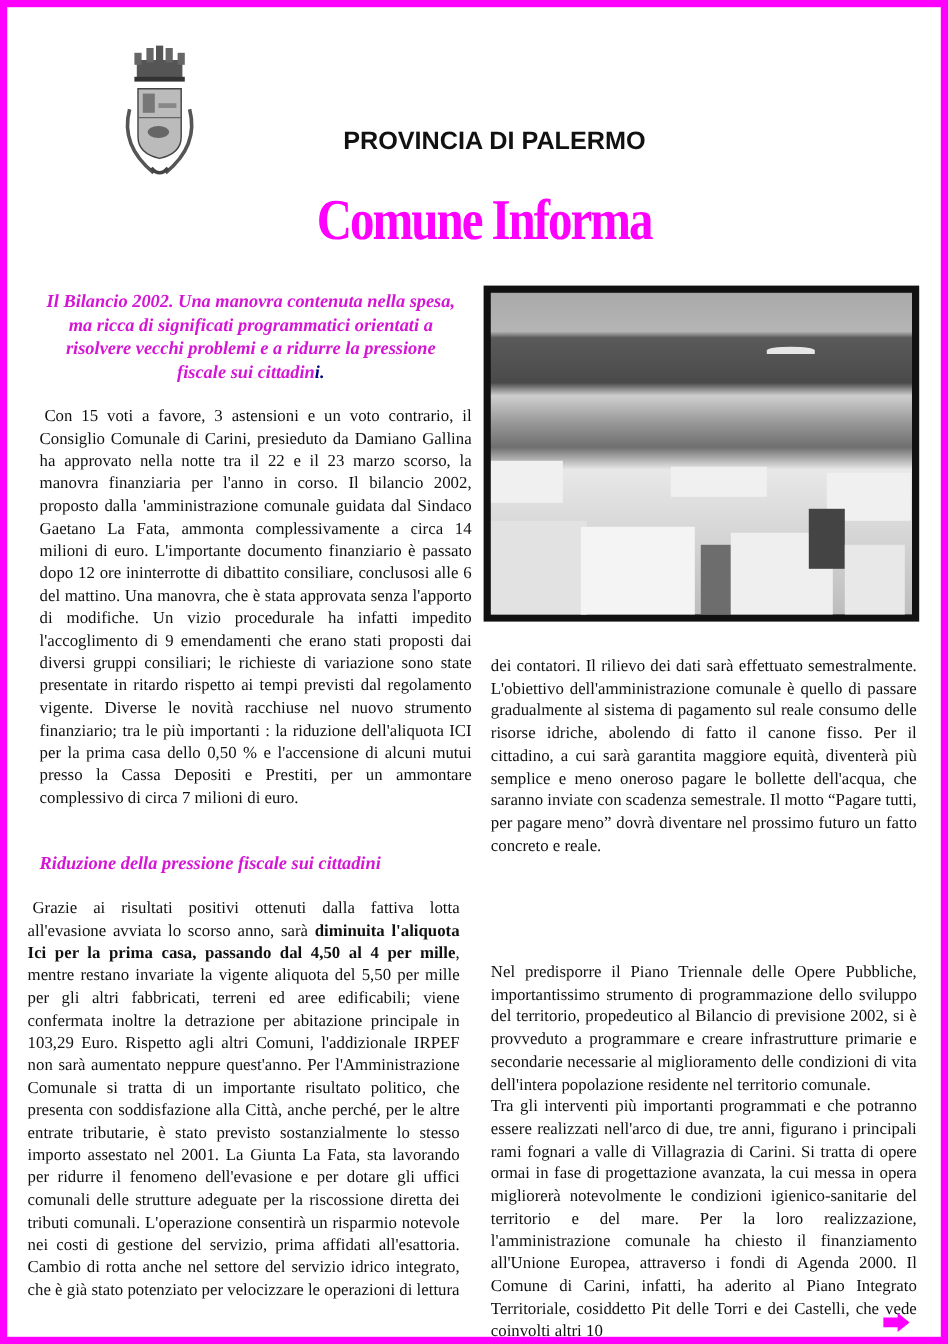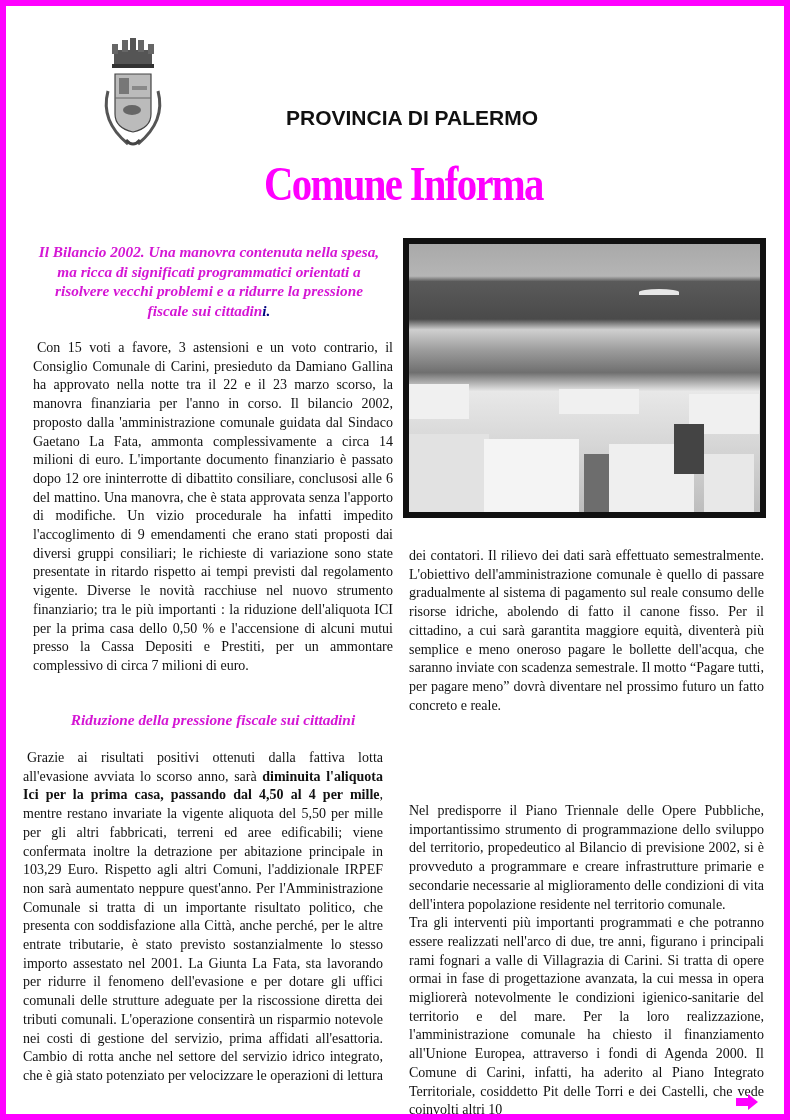--- a/index.html
+++ b/index.html
@@ -36,21 +36,21 @@
     color: #111; text-align: justify; position: absolute;
   }
   .col p { margin: 0; }
   .col1a { left: 27px; top: 333px; width: 360px; }
   .col1b { left: 17px; top: 743px; width: 360px; }
   .col2a { left: 403px; top: 496px; width: 355px; margin-top: 45px; }
   .col2b { left: 403px; top: 760px; width: 355px; margin-top: 36px; }
   .indent { text-indent: 4px; }
   .sec-title {
     position: absolute; font-family: "Liberation Serif", serif; font-style: italic; font-weight: bold;
-    color: #d416d4; font-size: 15.3px; text-align: center;
+    color: #d416d4; font-size: 15.3px; 
   }
   .sec1 { left: 27px; top: 705px; width: 360px; }
   .sec2 { left: 403px; top: 720px; width: 355px; }
   .photo-frame {
     position: absolute; left: 397px; top: 232px; width: 363px; height: 280px;
     background: #111; box-sizing: border-box; padding: 6px;
   }
   .photo {
     width: 100%; height: 100%; position: relative; overflow: hidden;
     background: linear-gradient(#a9a9a9 0%, #b5b5b5 12%, #5a5a5a 14%, #4a4a4a 28%, #cfcfcf 32%, #9a9a9a 40%, #6f6f6f 48%, #e8e8e8 55%, #d6d6d6 75%, #bdbdbd 100%);

